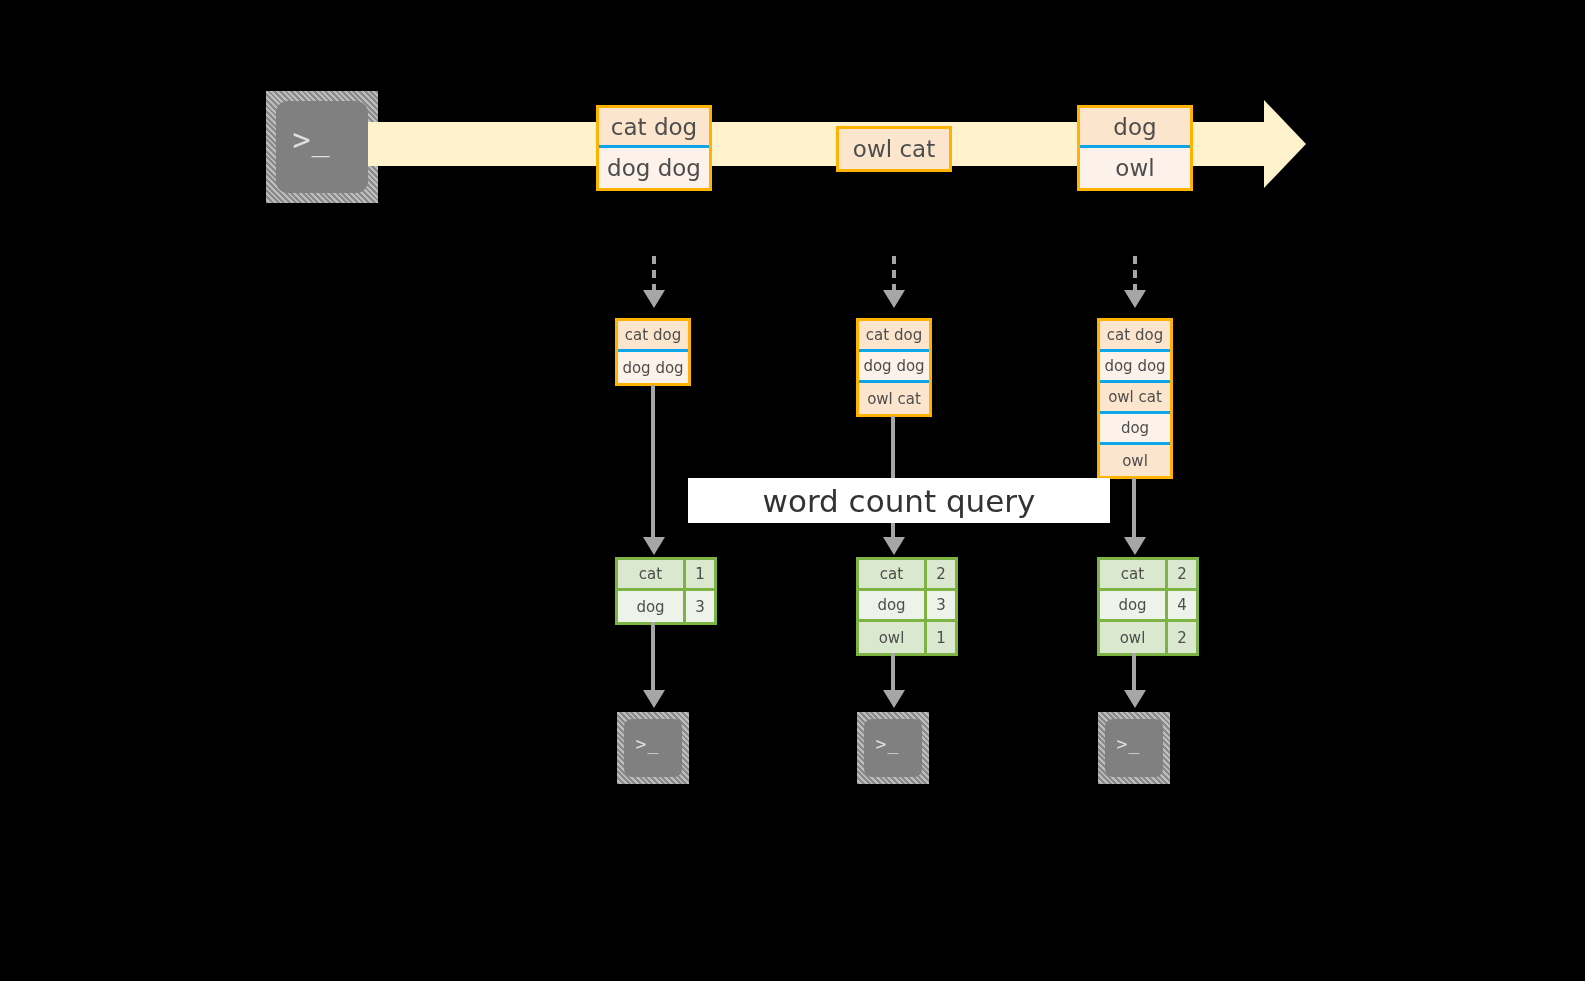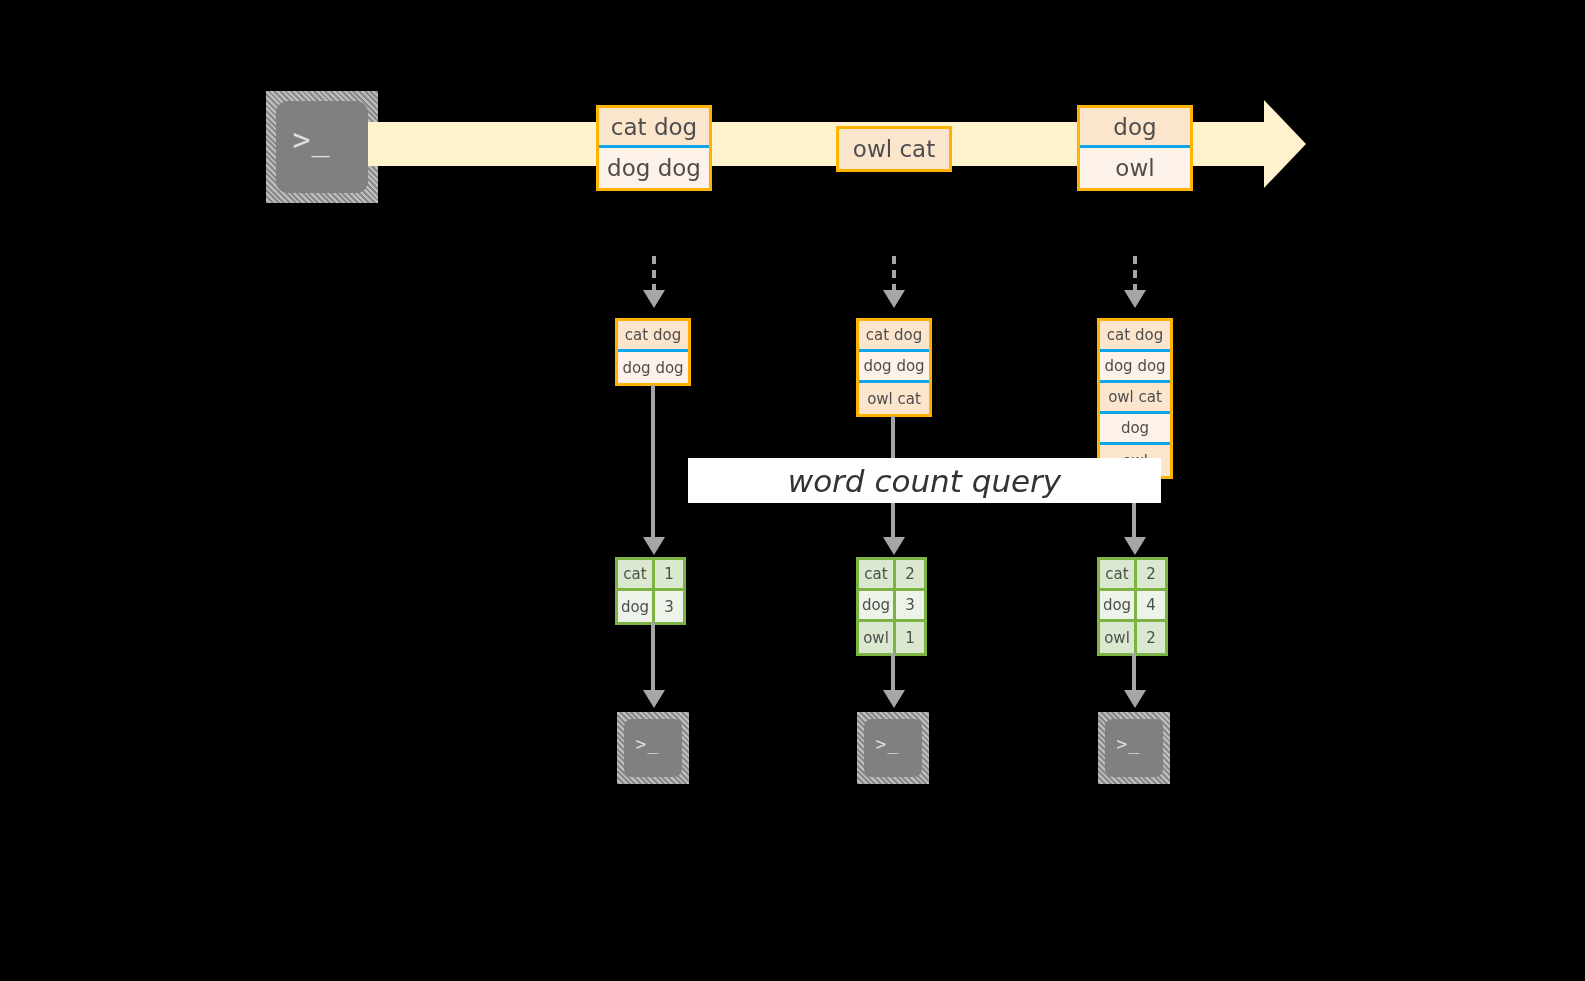--- a/index.html
+++ b/index.html
@@ -108,21 +108,21 @@
   .result-table .row.light .cell { background: #EDF3E8; }
   .result-table .cell {
     box-sizing: border-box;
     display: flex;
     align-items: center;
     justify-content: center;
     font-size: 15px;
     color: #4d4d4d;
   }
   .result-table .cell.k {
-    width: 37px;
+    width: 68px;
     border-right: 3px solid #7CB342;
   }
   .result-table .cell.v { width: 28px; }
 
   
   .conn {
     position: absolute;
     background: #A6A6A6;
     width: 4px;
   }
@@ -282,17 +282,17 @@
 
   <div class="conn" style="left:1132px; top:653px; height:40px;"></div>
   <div class="conn-head" style="left:1124px; top:690px;"></div>
 
   <div class="terminal small" style="left:1098px; top:712px;">
     <div class="face">
       <span class="prompt">&gt;_</span>
     </div>
   </div>
 
-  <div class="query-band" style="left:688px; top:458px; width:473px; height:45px;font-style:italic;">
+  <div class="query-band" style="left:688px; top:478px; width:422px; height:45px;">
     <span class="label">word count query</span>
   </div>
 
 </div>
 
 </body></html>

